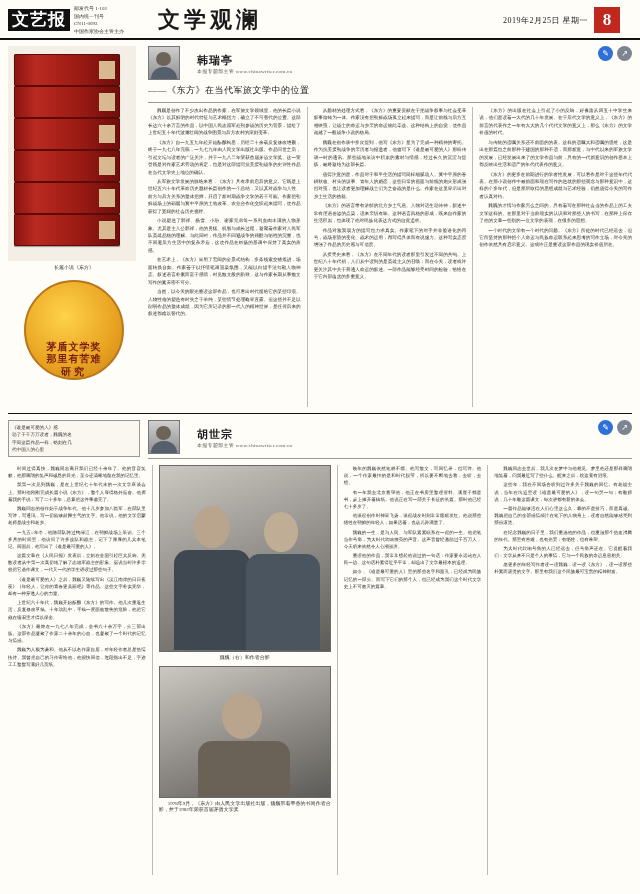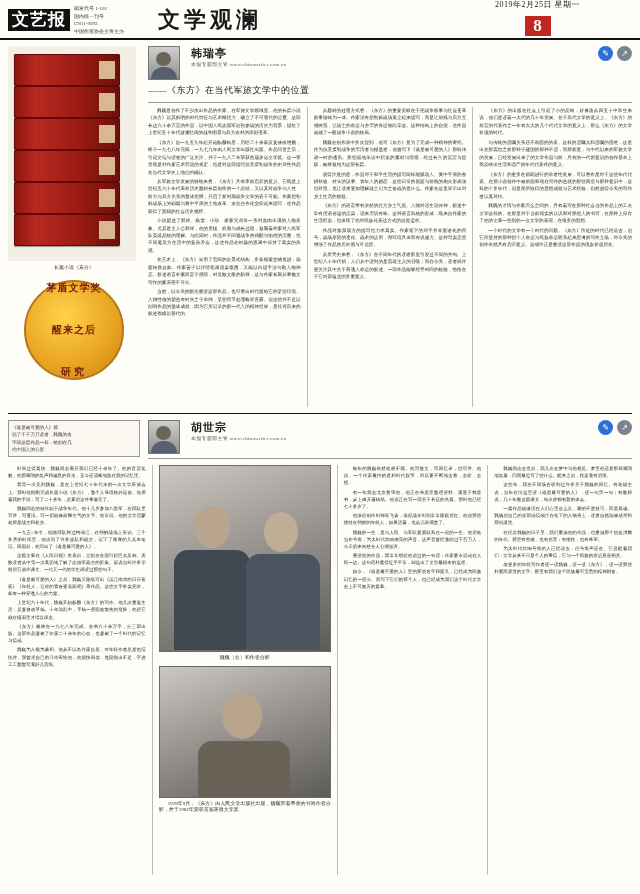--- a/index.html
+++ b/index.html
@@ -27,33 +27,33 @@
     font-size:5px;line-height:1.5;color:#333;
   }
   .logo-sub div{white-space:nowrap;}
   .mast-center{
     flex:1;display:flex;align-items:center;
   }
   .mast-center .big{
     font-size:22px;font-weight:bold;letter-spacing:4px;
   }
   .mast-right{
-    display:flex;align-items:center;gap:6px;width:165px;justify-content:flex-end;flex-direction:column;
+    display:flex;align-items:center;gap:6px;width:165px;justify-content:flex-end;
   }
   .mast-date{font-size:8px;color:#222;letter-spacing:.5px;}
   .page-num{
     background:#c0271f;color:#fff;font-weight:bold;font-size:17px;
     width:26px;height:26px;display:flex;align-items:center;justify-content:center;
   }
   
   .rule{height:1px;background:#111;}
   .thin{height:1px;background:#999;}
   .section{position:relative;}
   .byline{
-    display:flex;gap:11px;margin-bottom:4px;
+    display:flex;align-items:center;gap:17px;margin-bottom:4px;
   }
   .portrait{
     width:30px;height:32px;background:linear-gradient(#cfcfcf,#8f8f8f);
     border:1px solid #777;position:relative;overflow:hidden;
   }
   .portrait::after{
     content:"";position:absolute;left:7px;top:5px;width:15px;height:14px;
     border-radius:50%;background:#6d6459;
   }
   .portrait::before{
@@ -98,21 +98,21 @@
     box-shadow:0 1px 1px rgba(0,0,0,.35);
   }
   .book::after{
     content:"";position:absolute;right:4px;top:6px;width:16px;height:18px;
     background:#e8d7a8;opacity:.85;
   }
   .caption{font-size:5px;color:#333;text-align:center;margin-top:3px;}
   .award-badge{
     width:96px;height:96px;border-radius:50%;
     background:radial-gradient(circle at 40% 35%,#ffd24a,#e8a321 60%,#c8811a);
-    color:#7a1b10;display:flex;flex-direction:column;align-items:center;justify-content:space-between;
+    color:#7a1b10;display:flex;flex-direction:column;align-items:center;justify-content:flex-end;
     font-weight:bold;border:2px solid #b9761a;text-align:center;line-height:1.25;
   }
   .award-badge .l1{font-size:10px;letter-spacing:1px;}
   .award-badge .l2{font-size:10px;letter-spacing:1px;}
   .award-badge .l3{font-size:10px;letter-spacing:3px;}
   .photo{
     background:linear-gradient(160deg,#cbc8c2,#8e8b86 55%,#5d5b57);
     position:relative;overflow:hidden;border:1px solid #6a6a6a;
   }
   .photo .head{
@@ -160,21 +160,21 @@
         <div class="book" style="top:72px;"></div>
         <div class="book" style="top:104px;"></div>
         <div class="book" style="top:136px;"></div>
         <div class="book" style="top:168px;"></div>
       </div>
       <div class="caption">长篇小说《东方》</div>
 
       <div style="display:flex;justify-content:center;margin-top:10px;">
         <div class="award-badge">
           <div class="l1">茅盾文学奖</div>
-          <div class="l2">醒来之后</div>
+          <div class="l2">那里有苦难</div>
           <div class="l3">研究</div>
         </div>
       </div>
     </div>
 
     <div style="flex:1;">
       <div style="display:flex;align-items:flex-start;justify-content:space-between;">
         <div class="byline">
           <div class="portrait"></div>
           <div>

